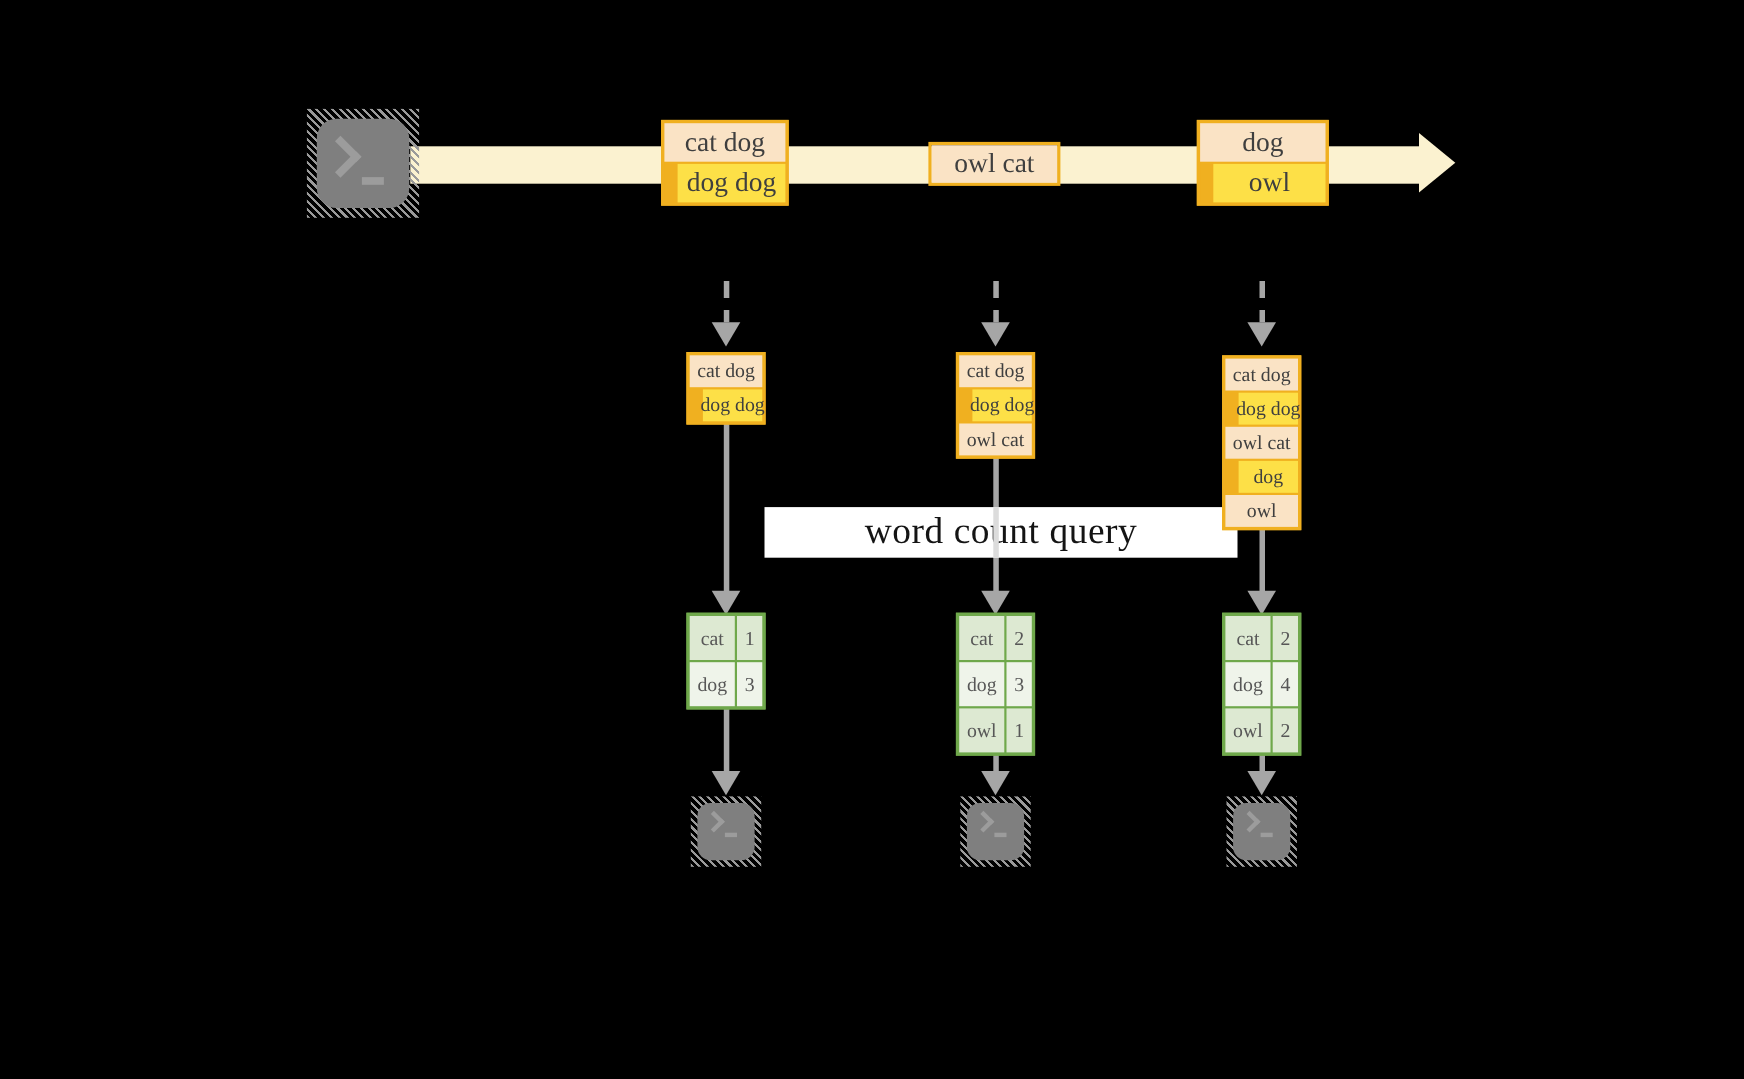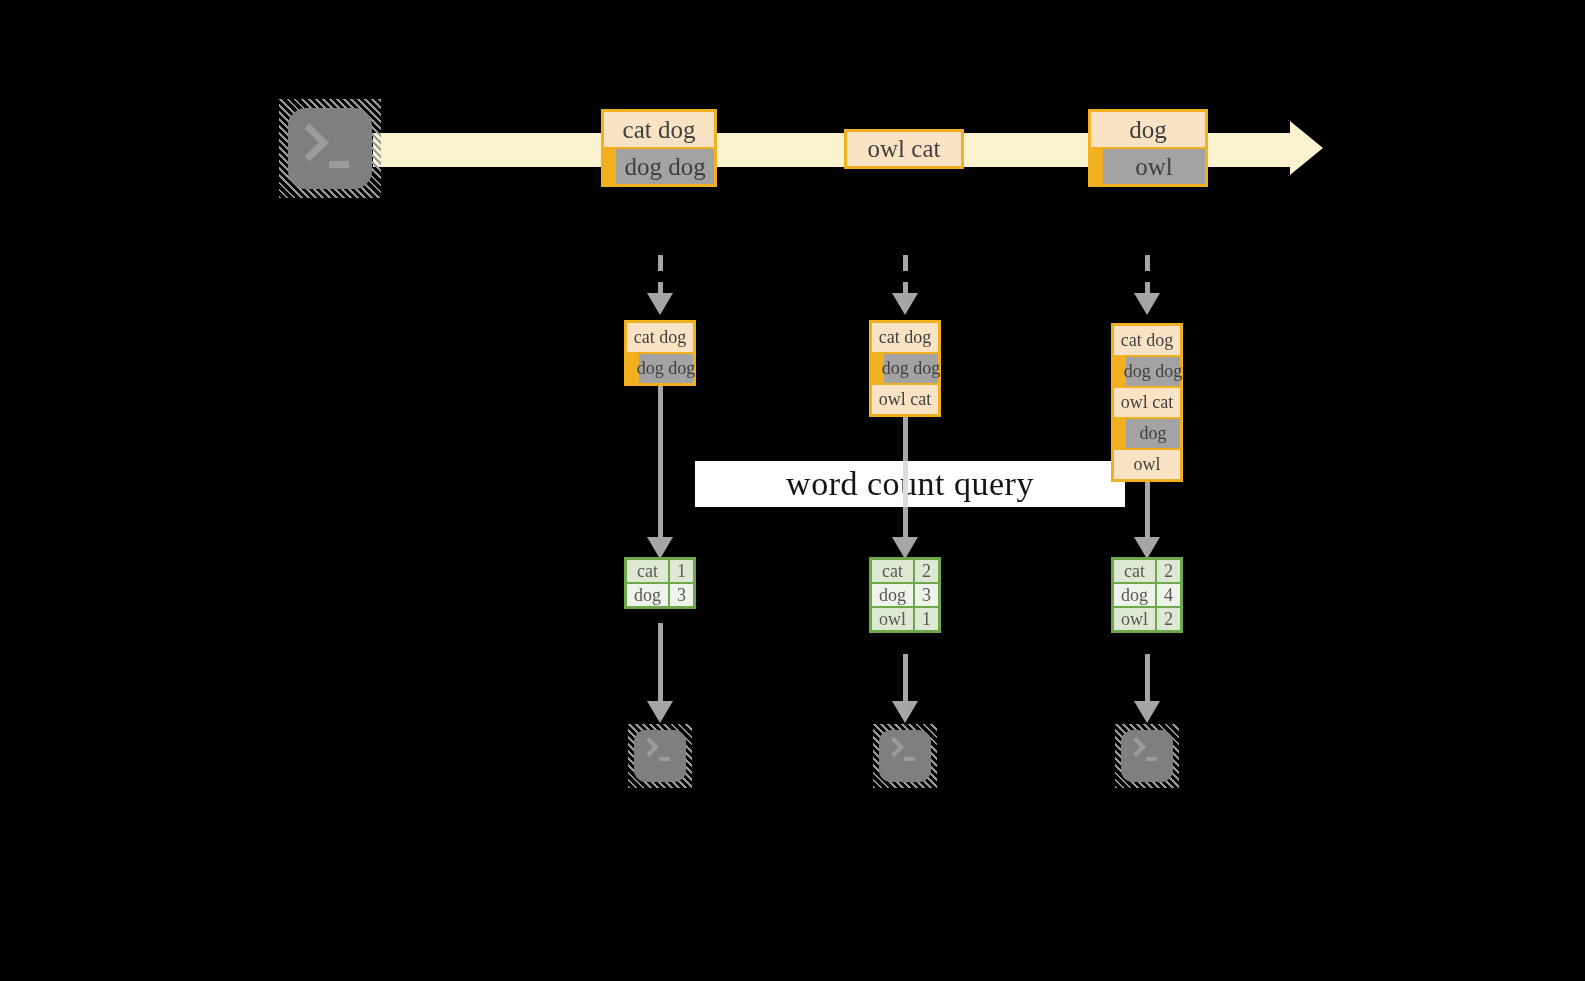--- a/index.html
+++ b/index.html
@@ -8,28 +8,28 @@
   .abs{position:absolute;}
 
   
   .band{background:#FBF2D0;}
   .band-head{width:0;height:0;border-top:27px solid transparent;border-bottom:27px solid transparent;
              border-left:33px solid #FBF2D0;}
 
   
   .obox{border:3px solid #F0B020;background:#F0B020;display:flex;flex-direction:column;gap:2px;box-sizing:border-box;}
   .orow{background:#FAE3C5;color:#3F3F3F;display:flex;align-items:center;justify-content:center;white-space:nowrap;}
-  .orow.alt{background:#a3a3a3;margin-left:12px;}
+  .orow.alt{background:#fde047;margin-left:12px;}
   .ev .orow{height:35px;font-size:25px;}
   .ev2 .orow{height:34px;font-size:25px;}
   .st .orow{height:29px;font-size:18px;}
 
   
   .gtab{border:3px solid #6FA84B;background:#6FA84B;display:grid;grid-template-columns:41px 23px;gap:2px;box-sizing:border-box;}
-  .gcell{height:22px;display:flex;align-items:center;justify-content:center;font-size:18px;color:#575757;background:#DDE9D2;}
+  .gcell{height:40px;display:flex;align-items:center;justify-content:center;font-size:18px;color:#575757;background:#DDE9D2;}
   .gcell.alt{background:#EFF4EA;}
 
   
   .vline{width:5px;background:#A6A6A6;}
   .vline.dash{background:repeating-linear-gradient(to bottom,#A6A6A6 0 16px,rgba(0,0,0,0) 16px 27px);}
   .vline.faint{background:#DCDCDC;}
   .ahead{width:0;height:0;border-left:13px solid transparent;border-right:13px solid transparent;border-top:22px solid #A6A6A6;}
 
   
   .wband{background:#FFFFFF;display:flex;align-items:center;justify-content:center;

